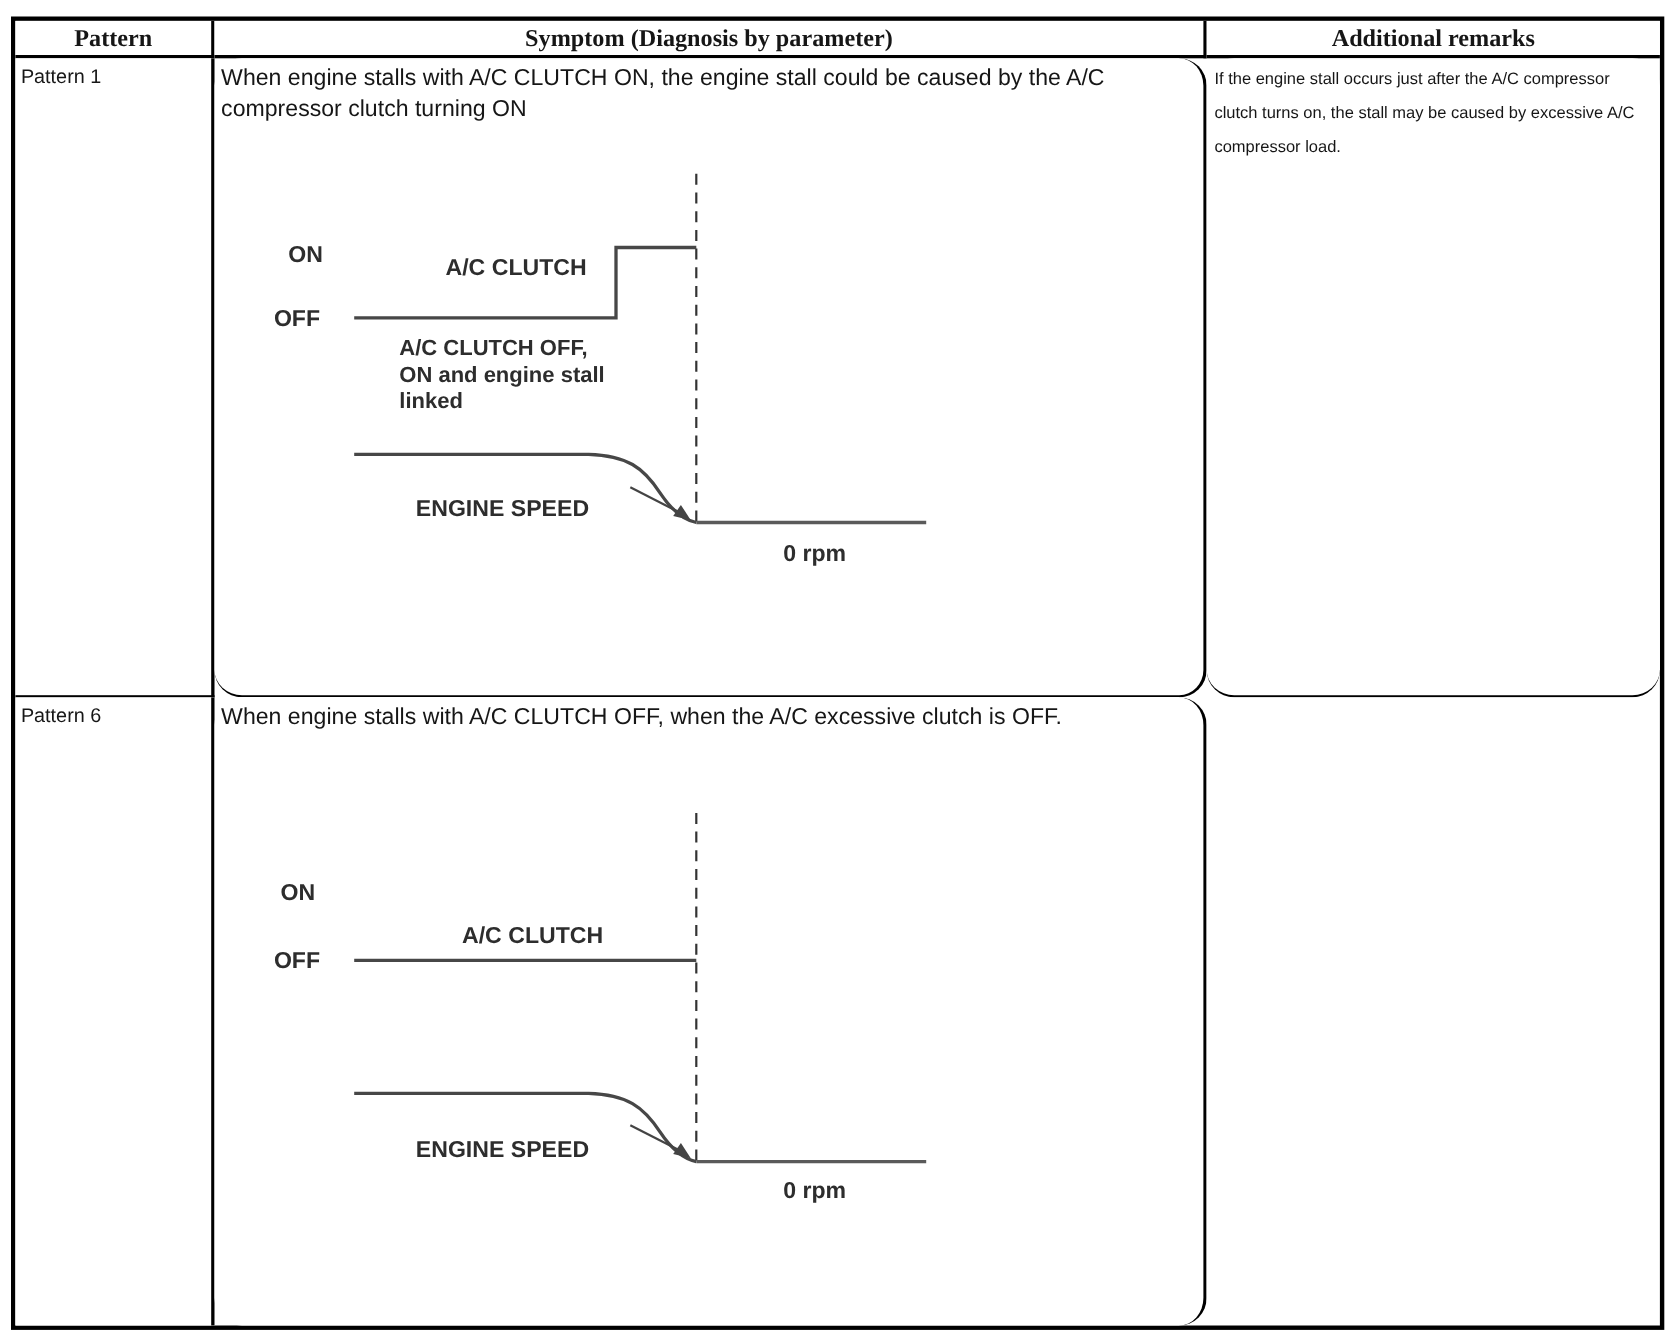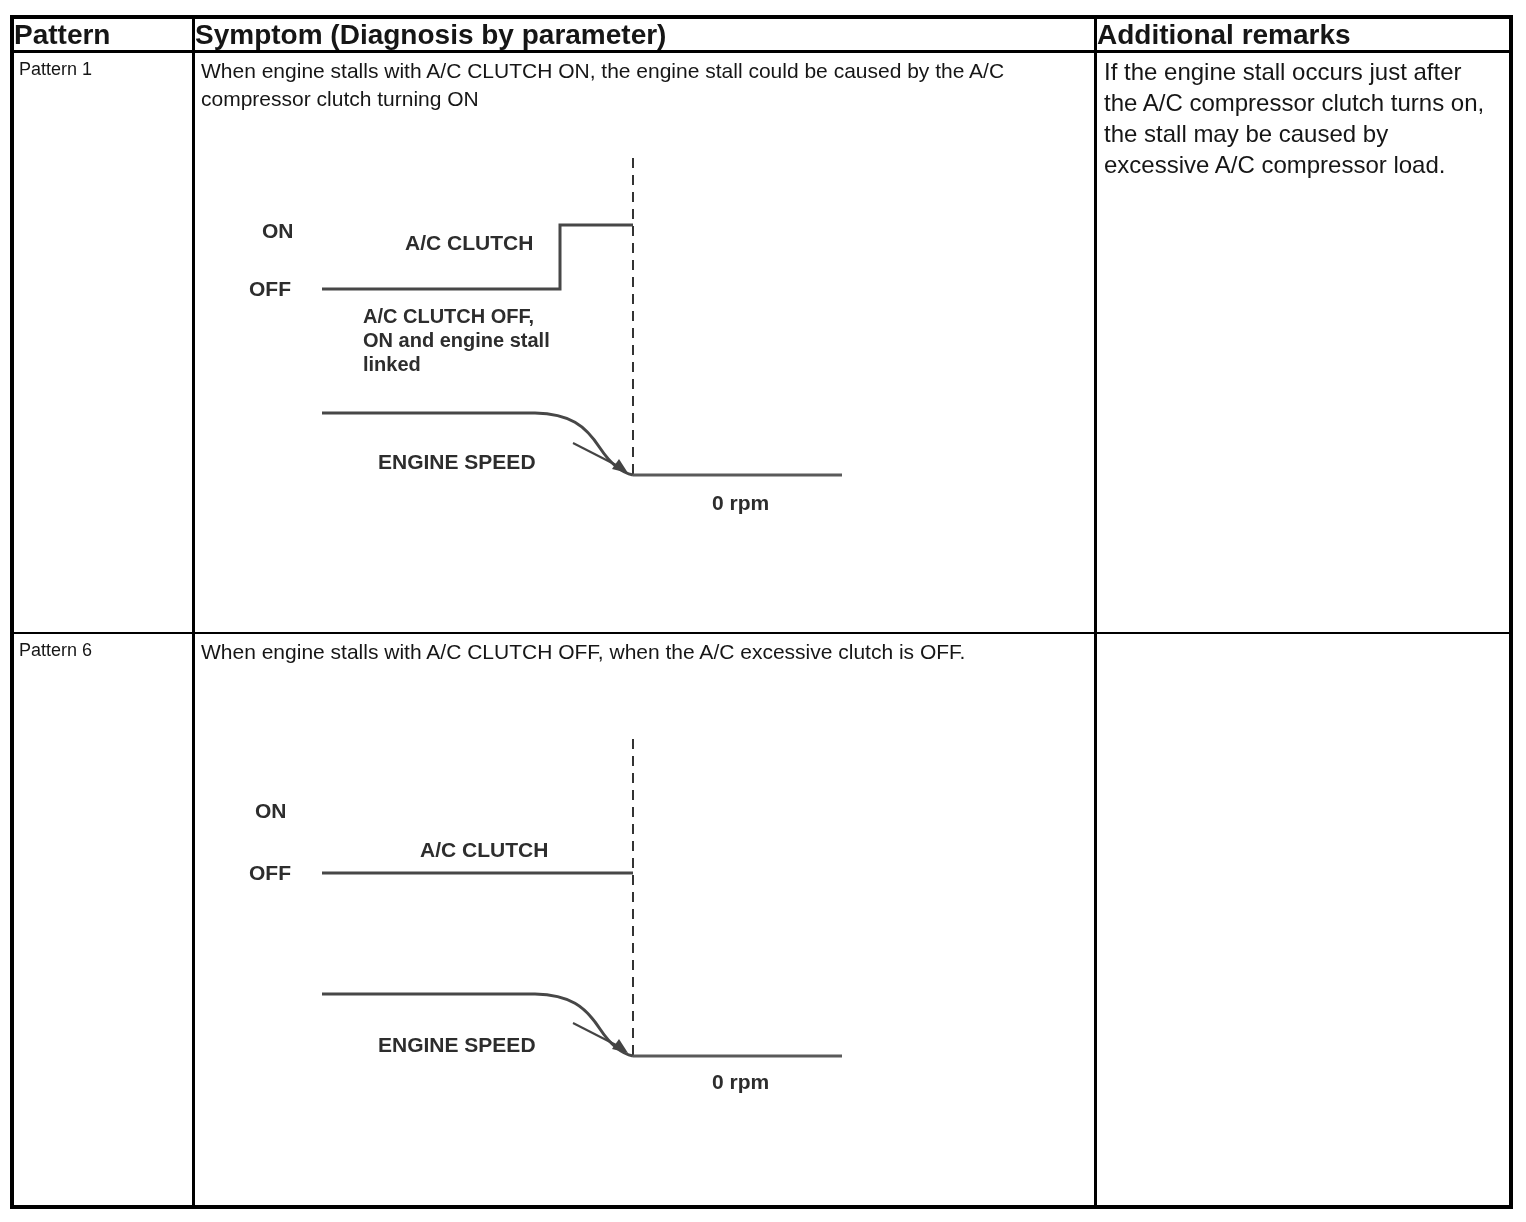--- a/index.html
+++ b/index.html
@@ -21,40 +21,43 @@
   }
   .cell {
     overflow: hidden;
     background: #fff;
   }
   .col-1, .col-2 { border-right: 3px solid #000; }
   .hdr-row { border-bottom: 3px solid #000; }
   .body-row-1 { border-bottom: 2px solid #000; }
   .hdr {
     font-weight: bold;
-    font-size: 28px;
-    text-align: left;
+    font-size: 22px;
+    text-align: center;
     line-height: 32px;
     white-space: nowrap;
+    font-family: Liberation Serif, serif;
   }
   .pattern-cell {
     font-size: 18px;
     padding: 6px 4px 0 5px;
   }
   .symptom-cell {
     position: relative;
     font-size: 21px;
     line-height: 28px;
     padding: 4px 6px 15px 6px;
+    border-radius: 25px;
   }
   .symptom-text { max-width: 815px; }
   .remarks-cell {
-    font-size: 24px;
+    font-size: 15px;
     line-height: 31px;
     padding: 3px 6px 0 7px;
+    border-radius: 25px;
   }
   .remarks-text { max-width: 392px; }
   svg.diagram {
     position: absolute;
     left: 0; top: 0;
     pointer-events: none;
   }
   svg.diagram text {
     font-family: "Liberation Sans", sans-serif;
     font-weight: bold;

